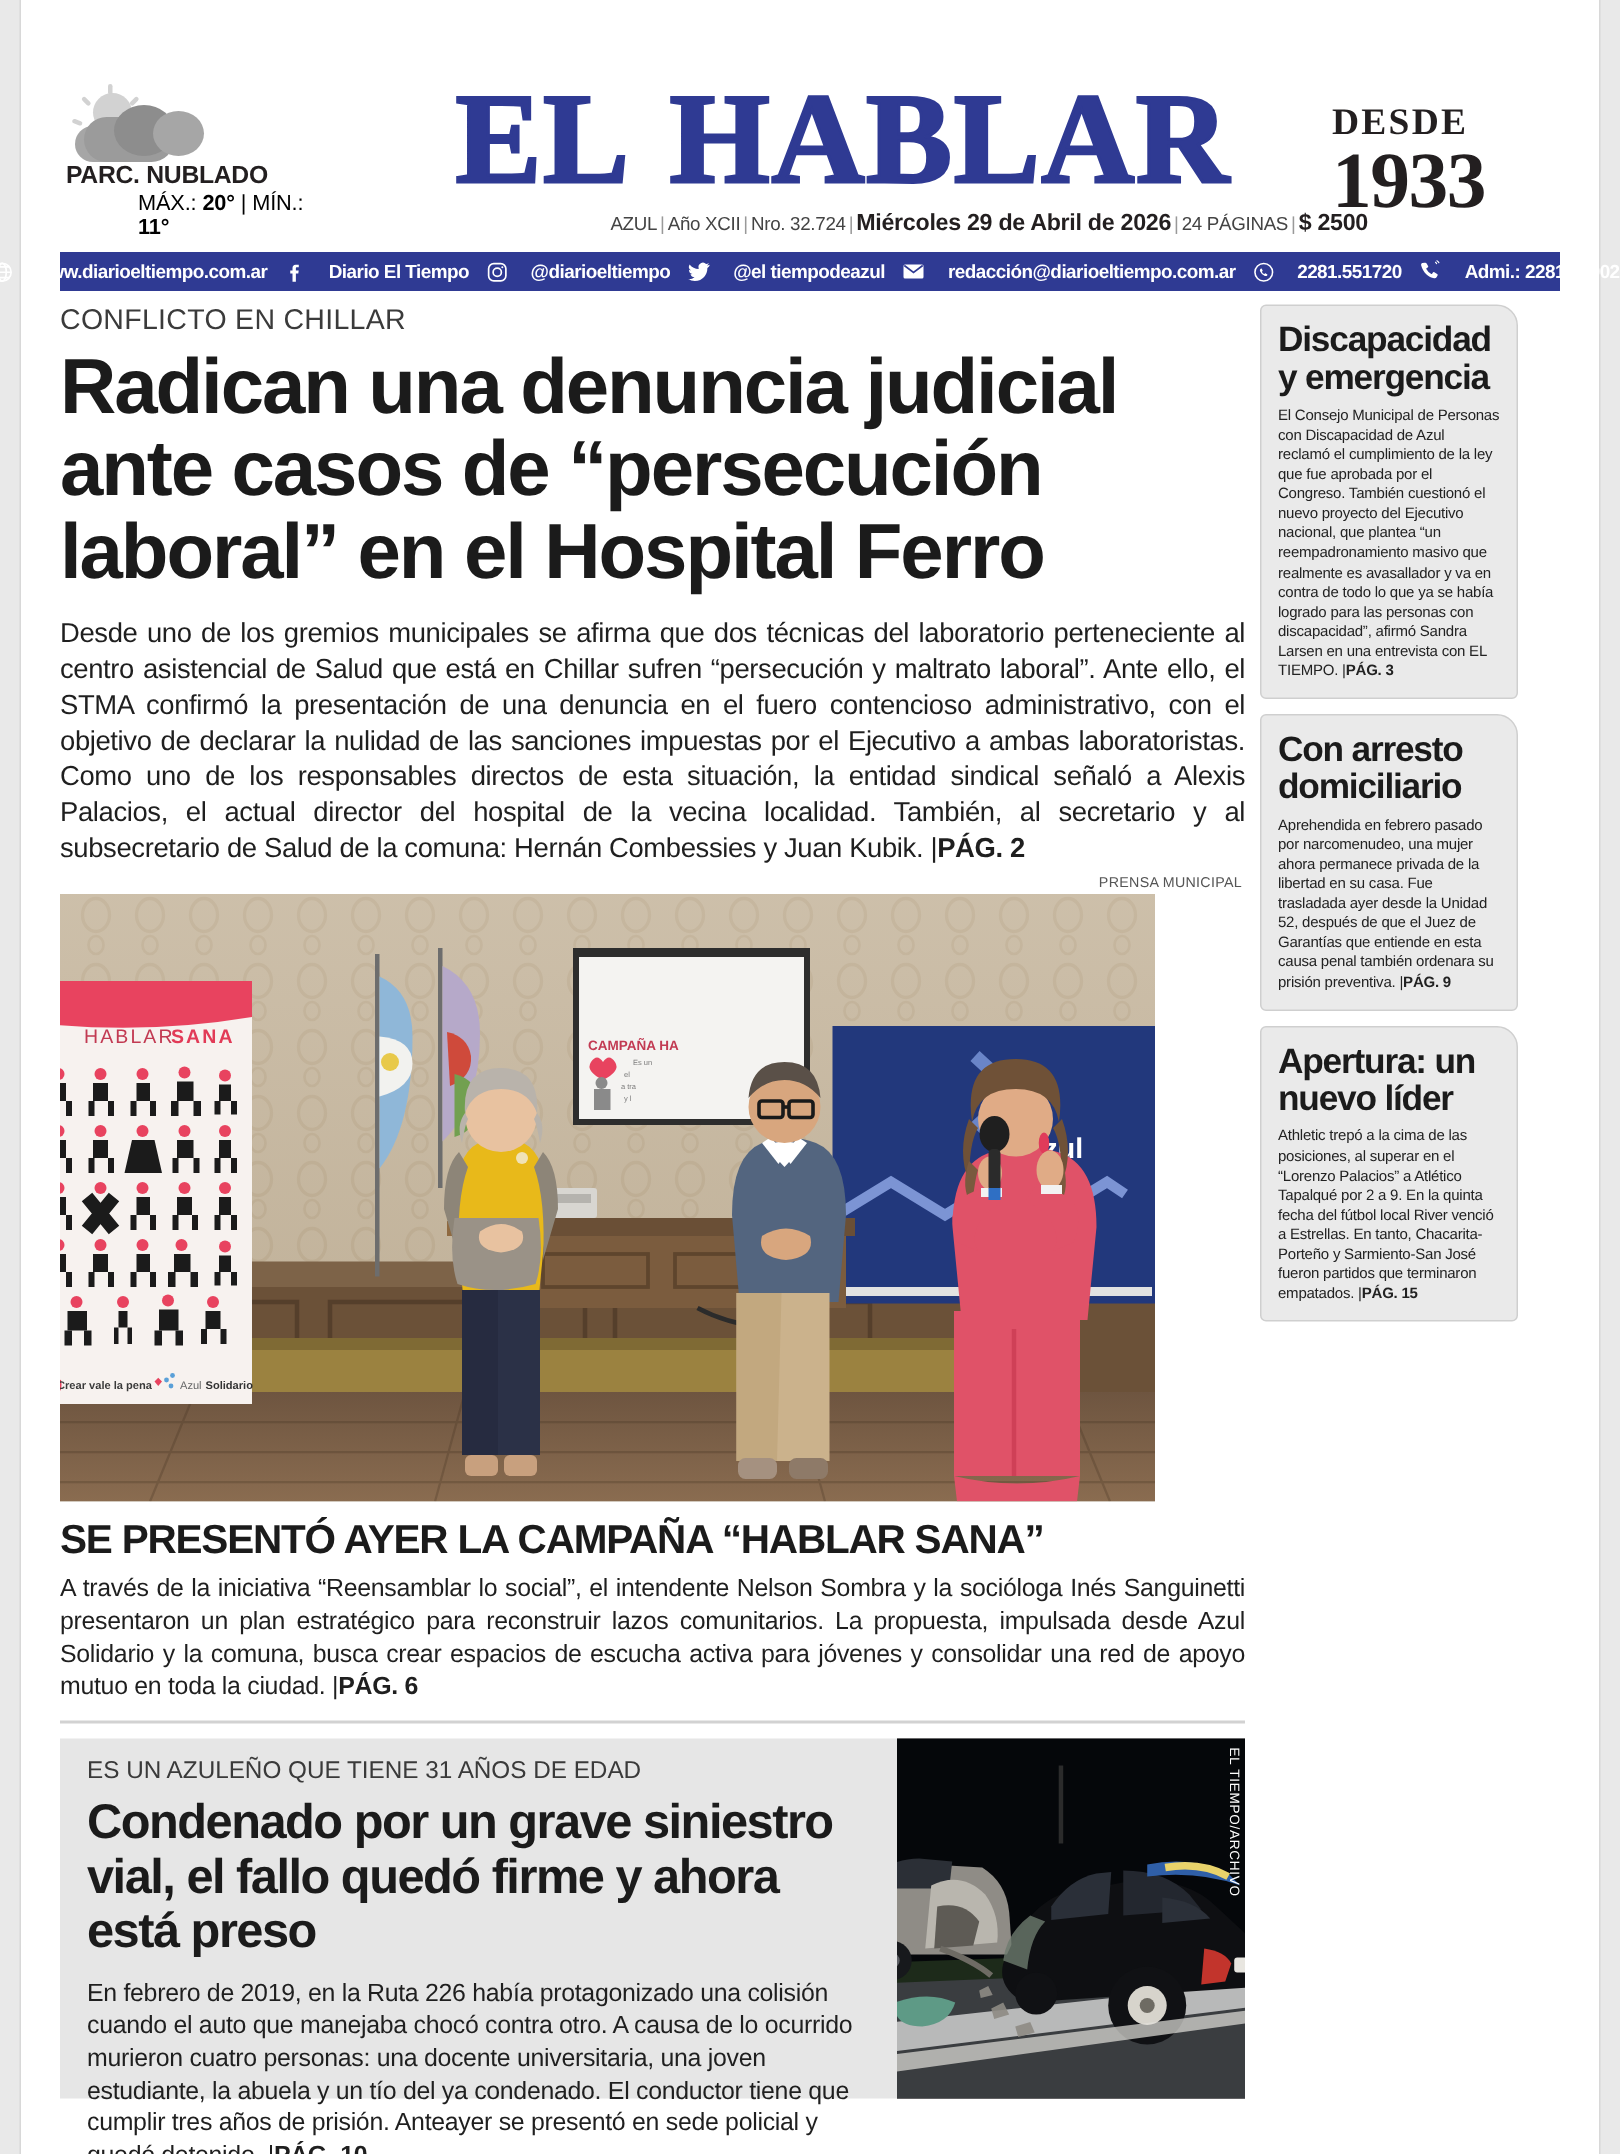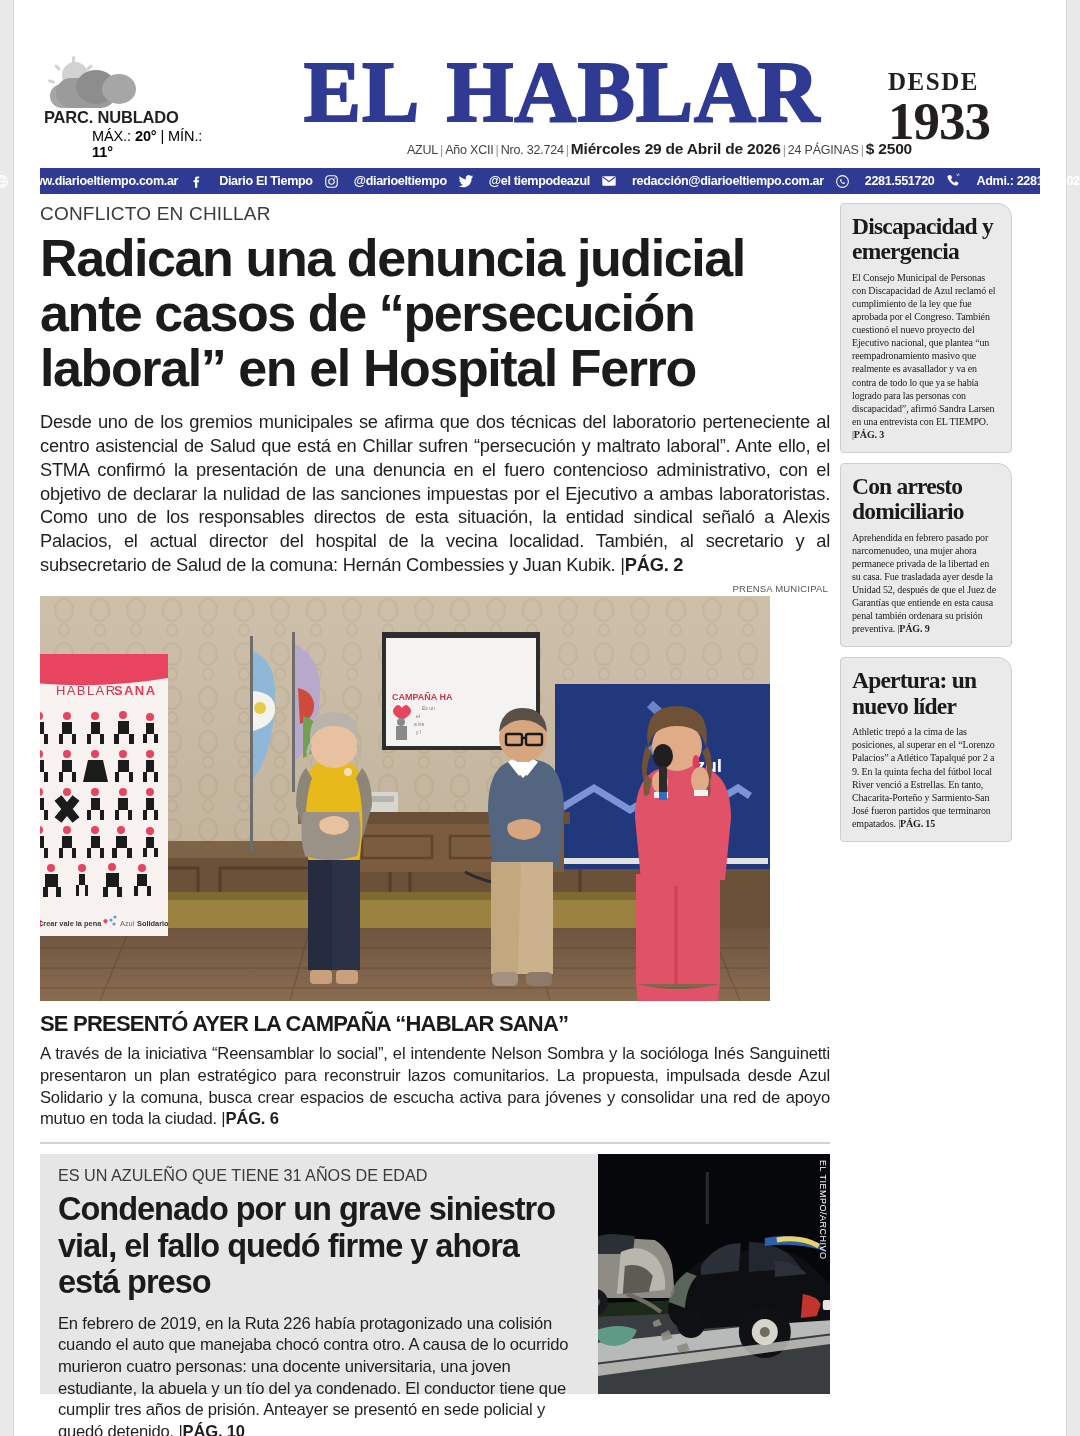--- a/index.html
+++ b/index.html
@@ -91,21 +91,21 @@
     letter-spacing: -0.35px;
     white-space: nowrap;
   }
   .sb-item { display: flex; align-items: center; gap: 15px; }
   .sb-ico { display: inline-flex; align-items: center; justify-content: center; }
   .sb-ico svg { display: block; }
 
   
   .cols { display: flex; margin-top: 9px; }
   .colmain { width: 790px; }
-  .colside { width: 172px; margin-left: 10px; font-family: Liberation Serif, serif; }
+  .colside { width: 172px; margin-left: 10px; }
 
   
   .kicker {
     font-size: 19px; color: #3b3b3b; letter-spacing: 0.2px;
     font-weight: 400;
   }
   .headline {
     font-size: 52px; font-weight: bold; color: #1b1b1b;
     line-height: 1.06; letter-spacing: -1.4px;
     margin-top: 6px;
@@ -121,21 +121,21 @@
   .photo-credit-top {
     text-align: right; font-size: 9.5px; color: #555; letter-spacing: 0.2px;
     margin-top: 6px; padding-right: 2px;
   }
   .photo-main {
     position: relative; width: 730px; height: 405px; margin-top: 2px;
     overflow: hidden; background: #b9ae9d;
   }
 
   .photo-caption-title {
-    font-size: 22px; font-weight: bold; color: #1b1b1b;
+    font-size: 27px; font-weight: bold; color: #1b1b1b;
     letter-spacing: -0.8px; margin-top: 10px;
   }
   .photo-caption-body {
     font-size: 16.6px; color: #1f1f1f; line-height: 1.32;
     margin-top: 6px; letter-spacing: -0.2px; text-align: justify;
   }
   .rule { height: 2px; background: #d2d2d2; margin-top: 12px; }
 
   
   .bottom {

